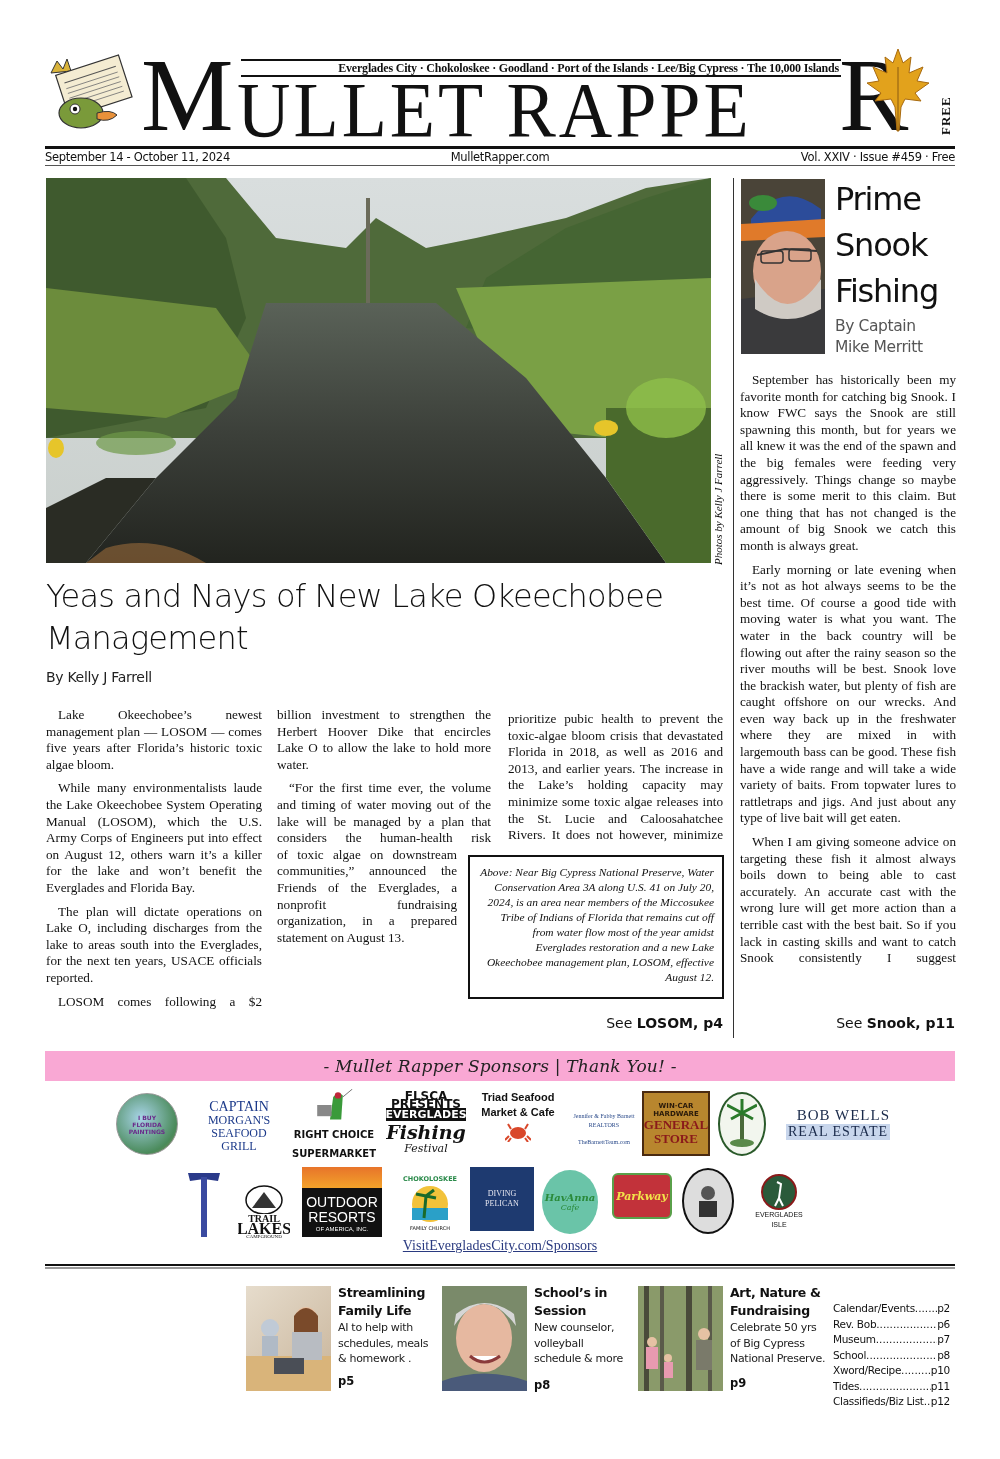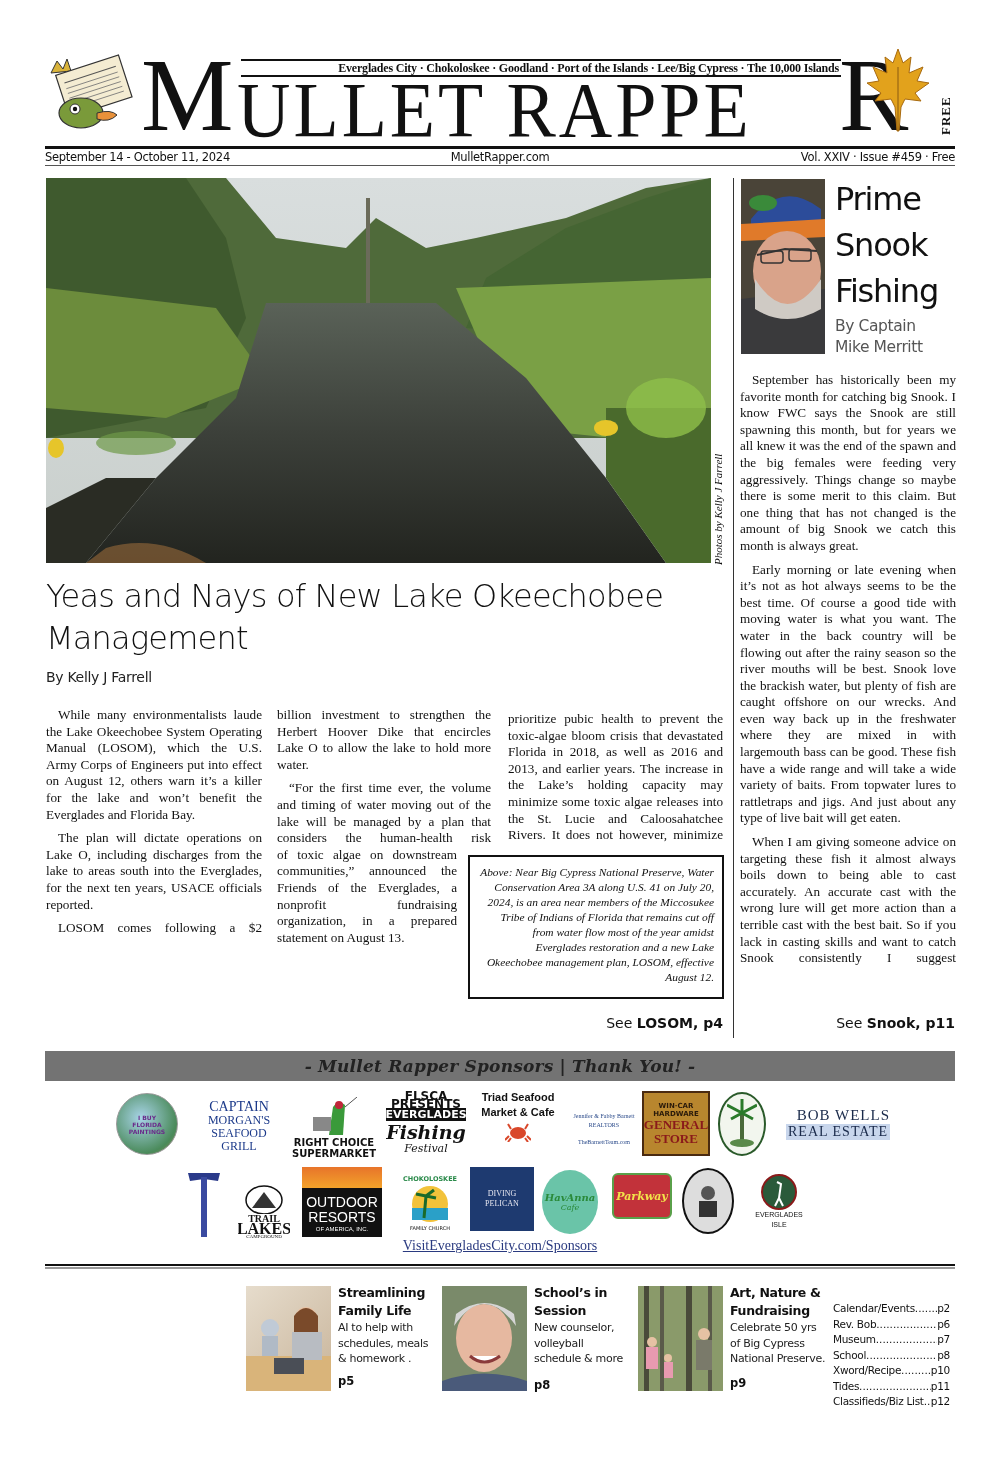--- a/index.html
+++ b/index.html
@@ -140,20 +140,21 @@
     <ellipse cx="90" cy="265" rx="40" ry="12" fill="#6f9a48" opacity="0.7"></ellipse>
     <path d="M60 370 Q110 355 160 385 L40 385 Z" fill="#9a6a3a" opacity="0.6"></path>
   </svg>
 </div>
 <div class="photo-credit">Photos by Kelly J Farrell</div>
 
 <h1 class="headline">Yeas and Nays of New Lake Okeechobee Management</h1>
 <div class="byline">By Kelly J Farrell</div>
 
 <div class="col col1">
+  <p>Lake Okeechobee’s newest management plan — LOSOM — comes five years after Florida’s historic toxic algae bloom.</p>
   <p>While many environmentalists laude the Lake Okeechobee System Operating Manual (LOSOM), which the U.S. Army Corps of Engineers put into effect on August 12, others warn it’s a killer for the lake and won’t benefit the Everglades and Florida Bay.</p>
   <p>The plan will dictate operations on Lake O, including discharges from the lake to areas south into the Everglades, for the next ten years, USACE officials reported.</p>
   <p style="text-align-last: justify;">LOSOM comes following a $2</p>
 </div>
 <div class="col col2">
   <p style="text-indent:0">billion investment to strengthen the Herbert Hoover Dike that encircles Lake O to allow the lake to hold more water.</p>
   <p style="margin-bottom:0; text-align-last: justify;">“For the first time ever, the volume and timing of water moving out of the lake will be managed by a plan that considers the human-health risk</p>
   <p class="narrow" style="text-indent:0">of toxic algae on downstream communities,” announced the Friends of the Everglades, a nonprofit fundraising organization, in a prepared statement on August 13.</p>
 </div>
 <div class="col col3">
@@ -186,35 +187,35 @@
   <div>By Captain</div>
   <div>Mike Merritt</div>
 </div>
 <div class="col col4">
   <p>September has historically been my favorite month for catching big Snook. I know FWC says the Snook are still spawning this month, but for years we all knew it was the end of the spawn and the big females were feeding very aggressively. Things change so maybe there is some merit to this claim. But one thing that has not changed is the amount of big Snook we catch this month is always great.</p>
   <p>Early morning or late evening when it’s not as hot always seems to be the best time. Of course a good tide with moving water is what you want. The water in the back country will be flowing out after the rainy season so the river mouths will be best. Snook love the brackish water, but plenty of fish are caught offshore on our wrecks. And even way back up in the freshwater where they are mixed in with largemouth bass can be good. These fish have a wide range and will take a wide variety of baits. From topwater lures to rattletraps and jigs. And just about any type of live bait will get eaten.</p>
   <p style="text-align-last: justify;">When I am giving someone advice on targeting these fish it almost always boils down to being able to cast accurately. An accurate cast with the wrong lure will get more action than a terrible cast with the best bait. So if you lack in casting skills and want to catch Snook consistently I suggest</p>
 </div>
 <div class="see-snook"><span>See </span><b>Snook, p11</b></div>
 
-<div class="sponsor-bar" style="background: #737373; font-weight: bold;">
+<div class="sponsor-bar" style="background: #f9a8d4;">
   <span class="sponsor-title">- Mullet Rapper Sponsors | Thank You! -</span>
 </div>
 
 <div class="logo" style="left:116px;top:1093px;width:62px;height:62px;border-radius:50%;background:radial-gradient(circle at 40% 40%,#a8d4e8,#4a8a5a 70%,#b08a5a);border:1px solid #999;flex-direction:column;">
   <span style="font-family:'DejaVu Sans',sans-serif;font-size:6px;font-weight:bold;color:#6a2a8a;line-height:7px;">I BUY</span>
   <span style="font-family:'DejaVu Sans',sans-serif;font-size:6px;font-weight:bold;color:#6a2a8a;line-height:7px;">FLORIDA</span>
   <span style="font-family:'DejaVu Sans',sans-serif;font-size:6px;font-weight:bold;color:#6a2a8a;line-height:7px;">PAINTINGS</span>
 </div>
 <div class="logo" style="left:196px;top:1100px;width:86px;height:52px;flex-direction:column;font-family:'Liberation Serif',serif;color:#1c3a8a;">
   <span style="font-size:14px;line-height:15px;">CAPTAIN</span>
   <span style="font-size:12px;line-height:13px;">MORGAN'S</span>
   <span style="font-size:12px;line-height:13px;">SEAFOOD GRILL</span>
 </div>
-<div class="logo" style="left:290px;top:1089px;width:88px;height:70px;flex-direction:column;justify-content:flex-end;">
+<div class="logo" style="left:290px;top:1089px;width:88px;height:70px;flex-direction:column;justify-content:flex-end;gap:8px;">
   <svg width="50" height="40" viewBox="0 0 50 40">
       <path d="M20 38 L24 10 Q30 2 36 8 L34 38 Z" fill="#3a9a3a"></path>
       <rect x="4" y="20" width="18" height="14" fill="#888"></rect>
       <circle cx="30" cy="8" r="4" fill="#c0263a"></circle>
       <line x1="36" y1="10" x2="48" y2="0" stroke="#555"></line>
     </svg>
   <span style="font-family:'DejaVu Sans',sans-serif;font-weight:bold;font-size:10px;line-height:11px;">RIGHT CHOICE</span>
   <span style="font-family:'DejaVu Sans',sans-serif;font-weight:bold;font-size:10px;line-height:11px;">SUPERMARKET</span>
 </div>
 <div class="logo" style="left:386px;top:1090px;width:80px;height:66px;flex-direction:column;">

